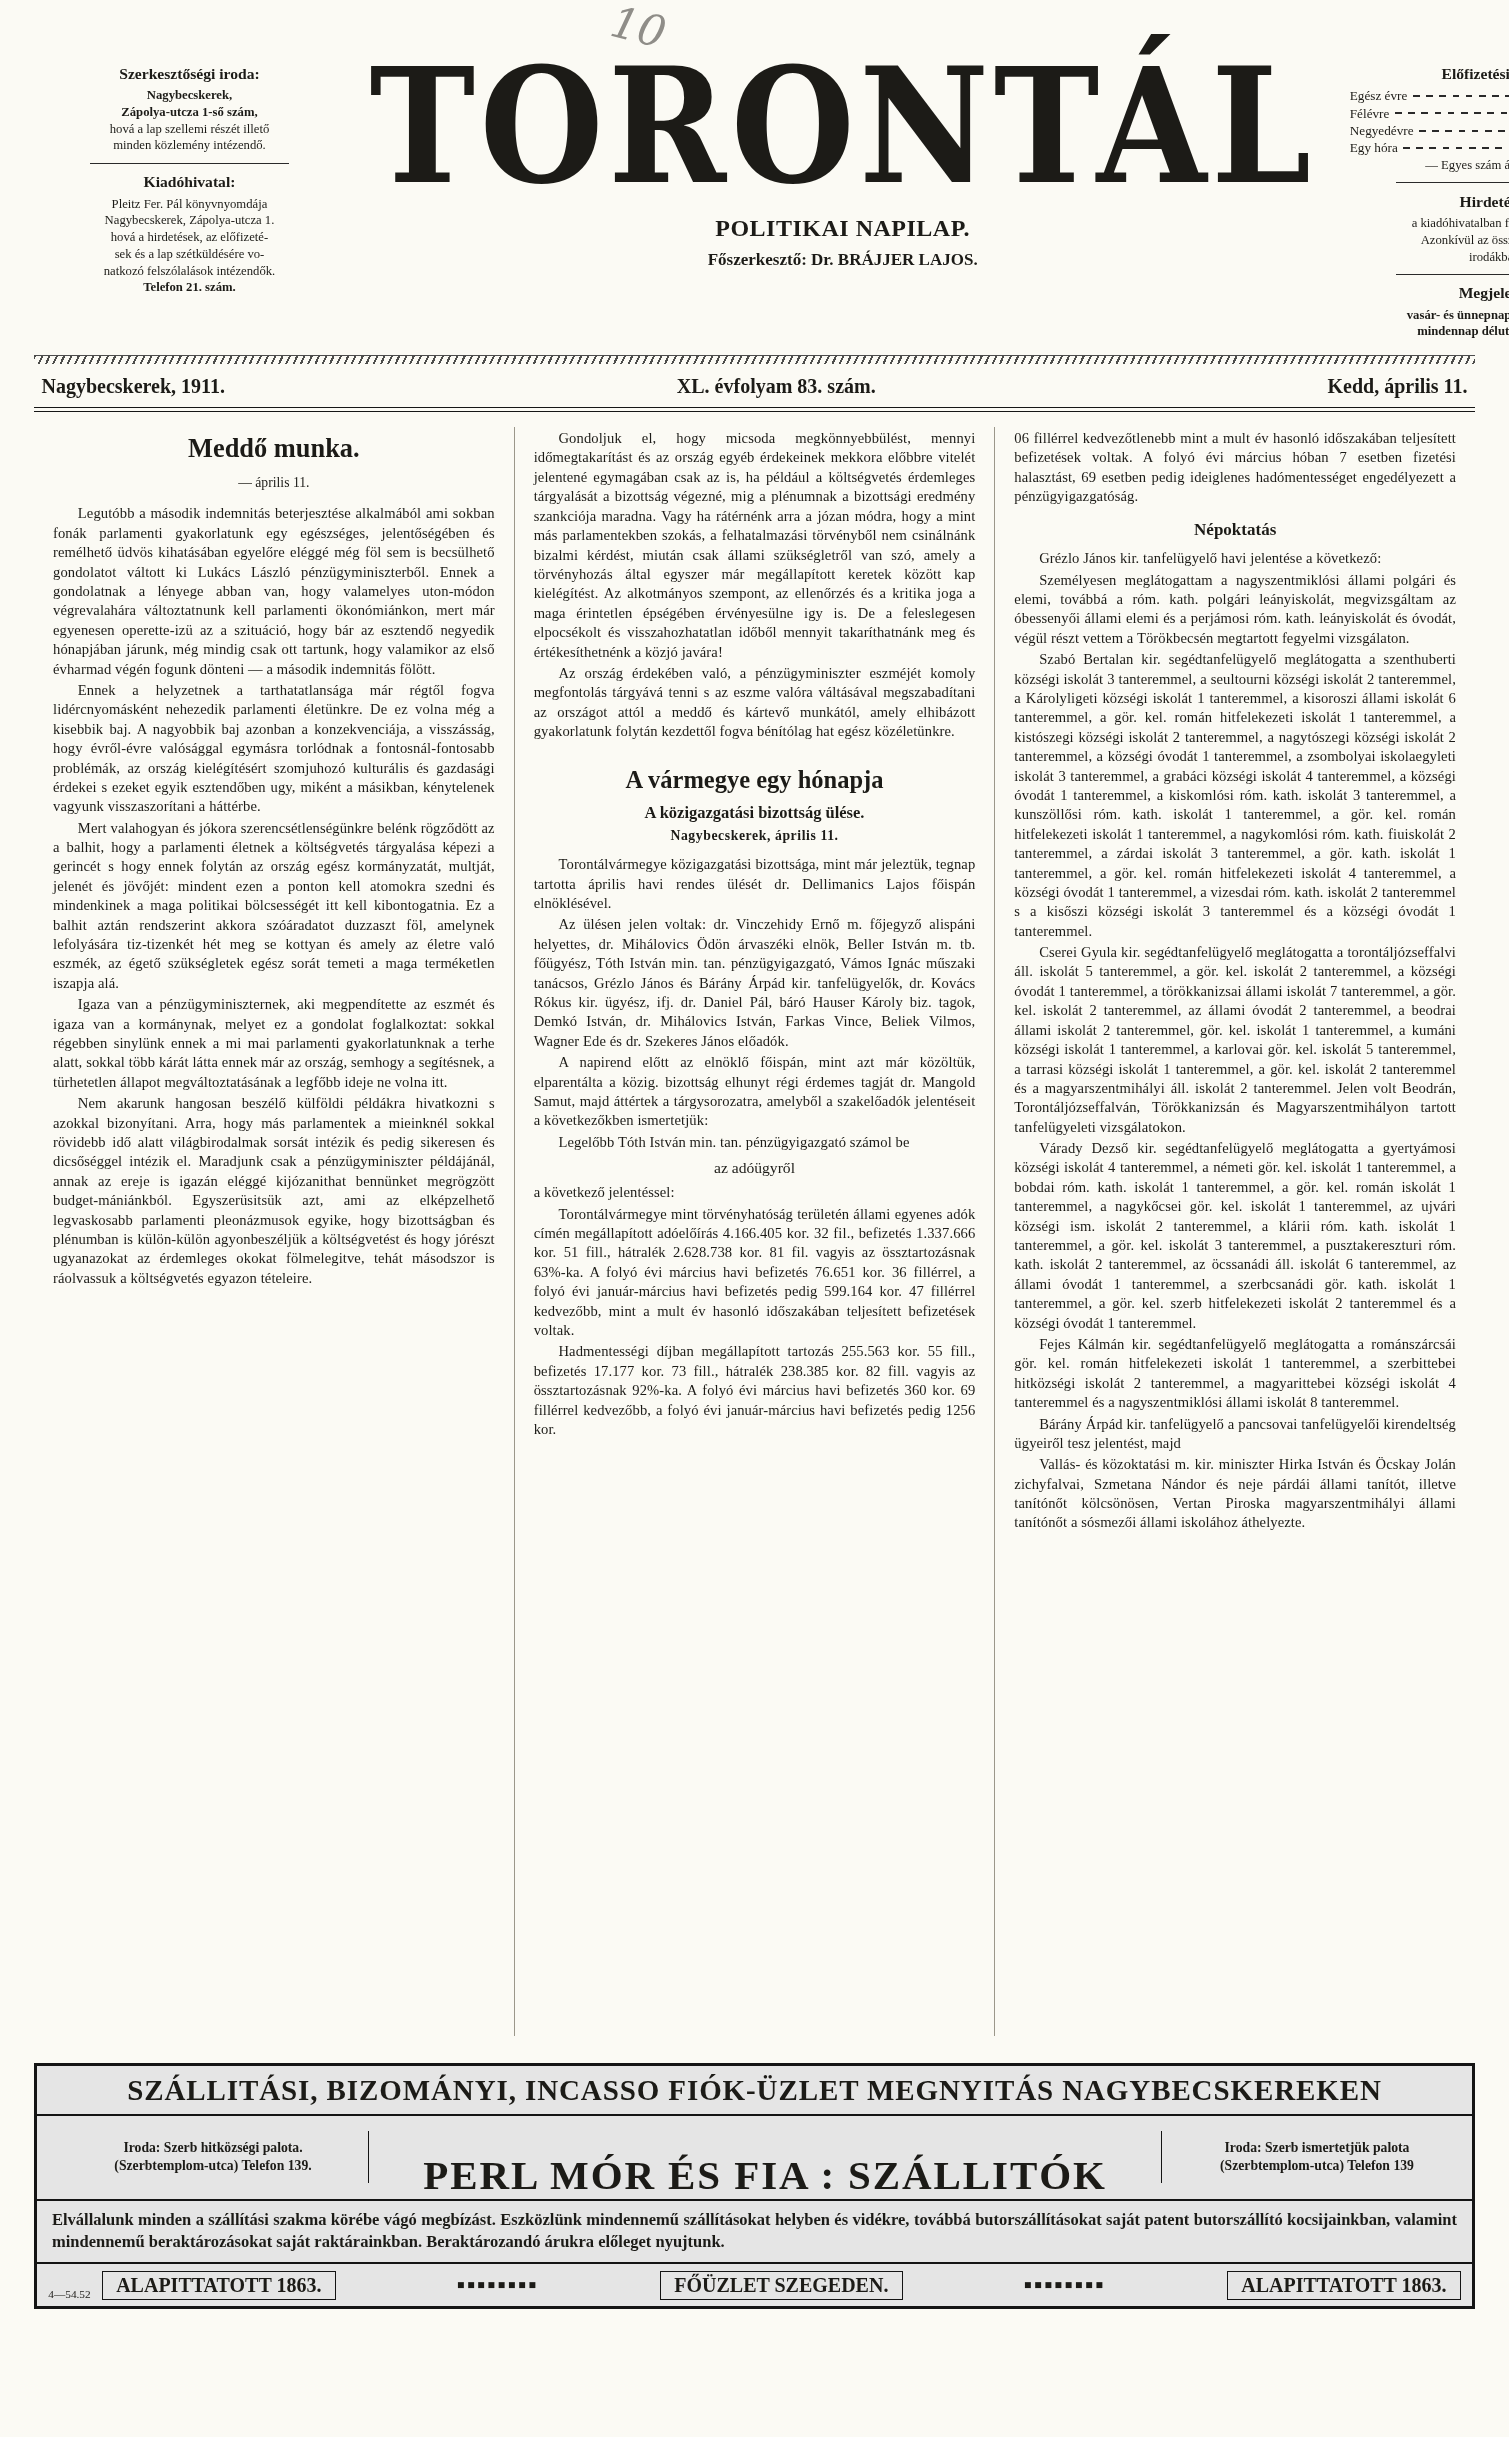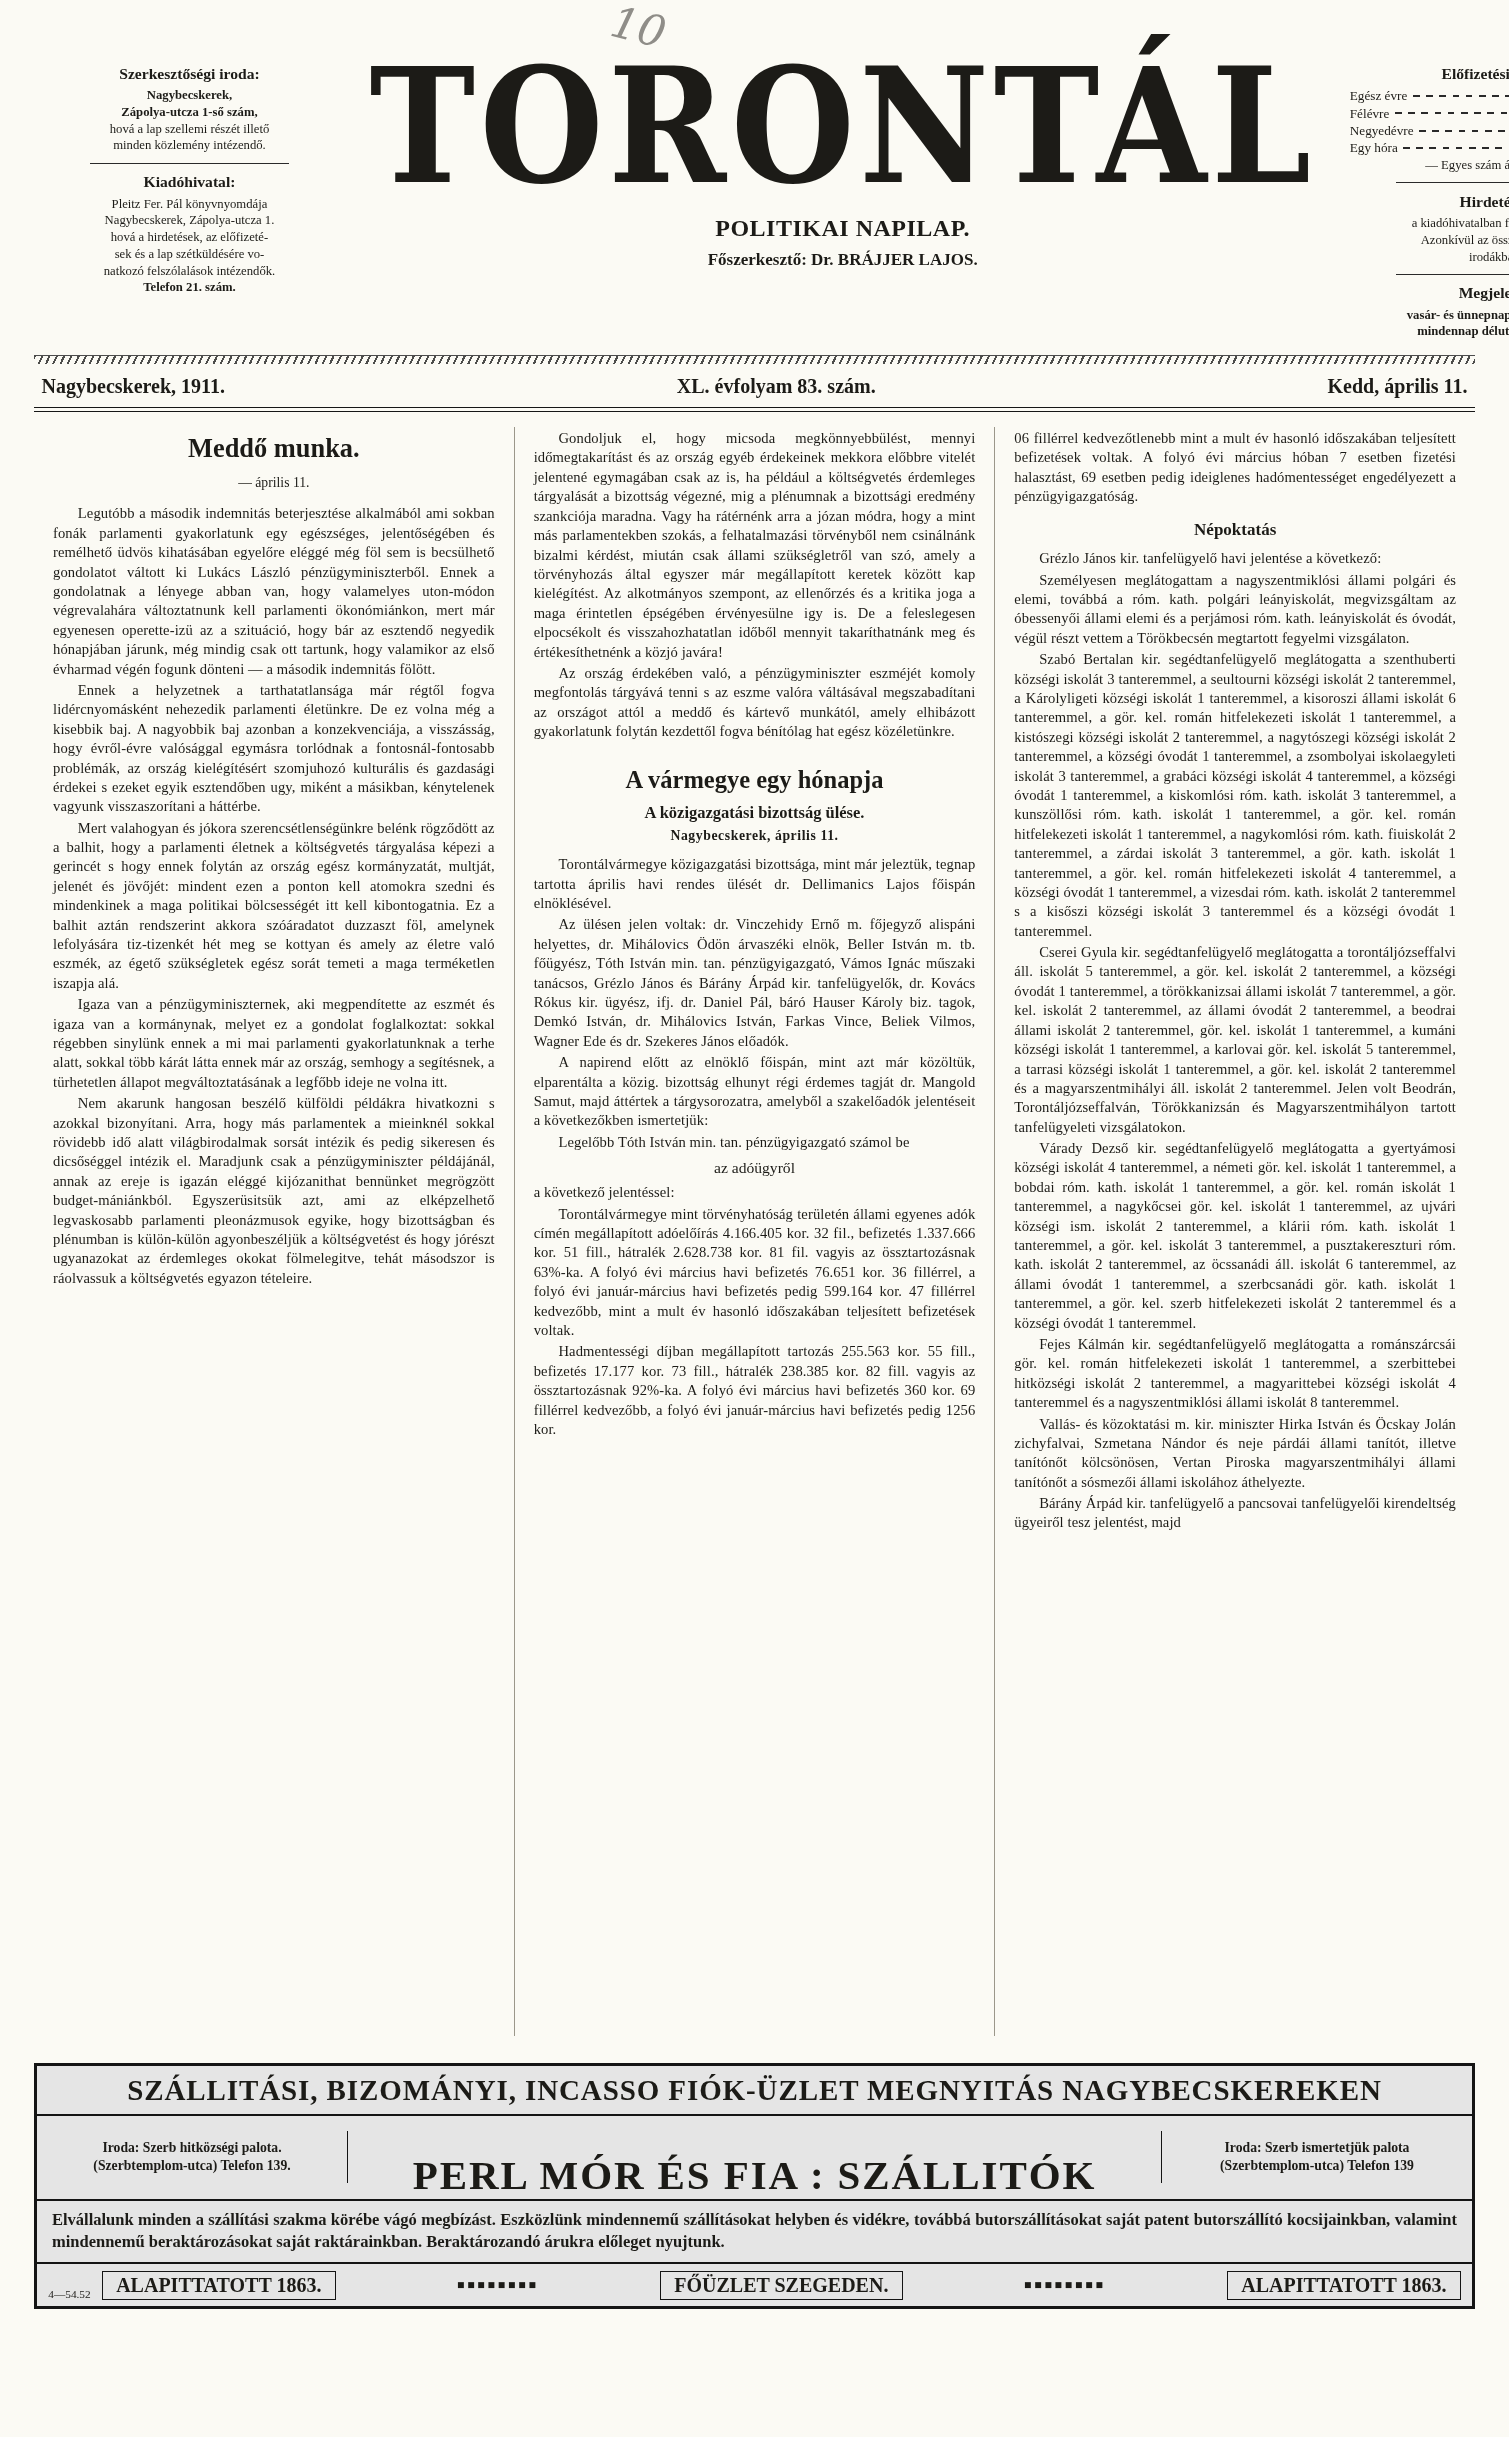--- a/index.html
+++ b/index.html
@@ -44,21 +44,21 @@
   .a2-head { text-align:center; font-weight:bold; font-size:24.5px; margin:24.5px 0 9.4px; }
   .a2-sub { text-align:center; font-weight:bold; font-size:16.5px; margin-bottom:4.7px; }
   .a2-place { text-align:center; font-weight:bold; font-size:13.7px; letter-spacing:0.6px; margin-bottom:11.3px; }
   .center-bold { text-align:center; font-weight:normal; font-size:15.6px; margin:6.6px 0; }
   .sec-head { text-align:center; font-weight:bold; font-size:17px; margin:13.2px 0 9.4px; }
 
   
   .ad { margin-top:26.4px; border:3.8px solid #141414; background:#e5e5e5; }
   .ad-top { font-weight:bold; font-size:29px; text-align:center; letter-spacing:0.9px; padding:8.5px 5.7px 6.6px;
     border-bottom:2.8px solid #141414; white-space:nowrap; }
-  .ad-mid { display:grid; grid-template-columns:311px 1fr 311px; align-items:center; border-bottom:2.8px solid #141414; }
+  .ad-mid { display:grid; grid-template-columns:311px 1fr 311px; align-items:center; border-bottom:2.8px solid #141414;padding-left:21px; }
   .ad-office { font-weight:bold; font-size:13.7px; text-align:center; line-height:1.35; padding:7.5px 5.7px; }
   .ad-office-l { border-right:1.9px solid #141414; }
   .ad-office-r { border-left:1.9px solid #141414; }
   .ad-company { font-weight:bold; font-size:41px; text-align:center; letter-spacing:1.9px; white-space:nowrap;margin-top:35px; }
   .ad-body { font-weight:bold; font-size:16.5px; line-height:1.35; padding:8.5px 15px; text-align:justify;
     border-bottom:2.8px solid #141414; }
   .ad-bottom { display:flex; align-items:center; gap:11.3px; padding:6.6px 11.3px; font-weight:bold; font-size:20px; }
   .ad-serial { font-size:11.3px; font-weight:normal; align-self:flex-end; }
   .ad-founded { border:1.9px solid #141414; padding:1.9px 13.2px; white-space:nowrap; }
   .ad-squares { flex:1; text-align:center; font-size:12.3px; letter-spacing:2.8px; overflow:hidden; white-space:nowrap; }
@@ -168,22 +168,22 @@
 
     <section class="col">
       <div class="para cont">06 fillérrel kedvezőtlenebb mint a mult év hasonló időszakában teljesített befizetések voltak. A folyó évi március hóban 7 esetben fizetési halasztást, 69 esetben pedig ideiglenes hadómentességet engedélyezett a pénzügyigazgatóság.</div>
       <div class="sec-head">Népoktatás</div>
       <div class="para">Grézlo János kir. tanfelügyelő havi jelentése a következő:</div>
       <div class="para">Személyesen meglátogattam a nagyszentmiklósi állami polgári és elemi, továbbá a róm. kath. polgári leányiskolát, megvizsgáltam az óbessenyői állami elemi és a perjámosi róm. kath. leányiskolát és óvodát, végül részt vettem a Törökbecsén megtartott fegyelmi vizsgálaton.</div>
       <div class="para">Szabó Bertalan kir. segédtanfelügyelő meglátogatta a szenthuberti községi iskolát 3 tanteremmel, a seultourni községi iskolát 2 tanteremmel, a Károlyligeti községi iskolát 1 tanteremmel, a kisoroszi állami iskolát 6 tanteremmel, a gör. kel. román hitfelekezeti iskolát 1 tanteremmel, a kistószegi községi iskolát 2 tanteremmel, a nagytószegi községi iskolát 2 tanteremmel, a községi óvodát 1 tanteremmel, a zsombolyai iskolaegyleti iskolát 3 tanteremmel, a grabáci községi iskolát 4 tanteremmel, a községi óvodát 1 tanteremmel, a kiskomlósi róm. kath. iskolát 3 tanteremmel, a kunszöllősi róm. kath. iskolát 1 tanteremmel, a gör. kel. román hitfelekezeti iskolát 1 tanteremmel, a nagykomlósi róm. kath. fiuiskolát 2 tanteremmel, a zárdai iskolát 3 tanteremmel, a gör. kath. iskolát 1 tanteremmel, a gör. kel. román hitfelekezeti iskolát 4 tanteremmel, a községi óvodát 1 tanteremmel, a vizesdai róm. kath. iskolát 2 tanteremmel s a kisőszi községi iskolát 3 tanteremmel és a községi óvodát 1 tanteremmel.</div>
       <div class="para">Cserei Gyula kir. segédtanfelügyelő meglátogatta a torontáljózseffalvi áll. iskolát 5 tanteremmel, a gör. kel. iskolát 2 tanteremmel, a községi óvodát 1 tanteremmel, a törökkanizsai állami iskolát 7 tanteremmel, a gör. kel. iskolát 2 tanteremmel, az állami óvodát 2 tanteremmel, a beodrai állami iskolát 2 tanteremmel, gör. kel. iskolát 1 tanteremmel, a kumáni községi iskolát 1 tanteremmel, a karlovai gör. kel. iskolát 5 tanteremmel, a tarrasi községi iskolát 1 tanteremmel, a gör. kel. iskolát 2 tanteremmel és a magyarszentmihályi áll. iskolát 2 tanteremmel. Jelen volt Beodrán, Torontáljózseffalván, Törökkanizsán és Magyarszentmihályon tartott tanfelügyeleti vizsgálatokon.</div>
       <div class="para">Várady Dezső kir. segédtanfelügyelő meglátogatta a gyertyámosi községi iskolát 4 tanteremmel, a németi gör. kel. iskolát 1 tanteremmel, a bobdai róm. kath. iskolát 1 tanteremmel, a gör. kel. román iskolát 1 tanteremmel, a nagykőcsei gör. kel. iskolát 1 tanteremmel, az ujvári községi ism. iskolát 2 tanteremmel, a klárii róm. kath. iskolát 1 tanteremmel, a gör. kel. iskolát 3 tanteremmel, a pusztakereszturi róm. kath. iskolát 2 tanteremmel, az öcssanádi áll. iskolát 6 tanteremmel, az állami óvodát 1 tanteremmel, a szerbcsanádi gör. kath. iskolát 1 tanteremmel, a gör. kel. szerb hitfelekezeti iskolát 2 tanteremmel és a községi óvodát 1 tanteremmel.</div>
       <div class="para">Fejes Kálmán kir. segédtanfelügyelő meglátogatta a románszárcsái gör. kel. román hitfelekezeti iskolát 1 tanteremmel, a szerbittebei hitközségi iskolát 2 tanteremmel, a magyarittebei községi iskolát 4 tanteremmel és a nagyszentmiklósi állami iskolát 8 tanteremmel.</div>
+      <div class="para">Bárány Árpád kir. tanfelügyelő a pancsovai tanfelügyelői kirendeltség ügyeiről tesz jelentést, majd</div>
       <div class="para">Vallás- és közoktatási m. kir. miniszter Hirka István és Öcskay Jolán zichyfalvai, Szmetana Nándor és neje párdái állami tanítót, illetve tanítónőt kölcsönösen, Vertan Piroska magyarszentmihályi állami tanítónőt a sósmezői állami iskolához áthelyezte.</div>
-      <div class="para">Bárány Árpád kir. tanfelügyelő a pancsovai tanfelügyelői kirendeltség ügyeiről tesz jelentést, majd</div>
     </section>
   </main>
 
   <footer class="ad">
     <div class="ad-top">SZÁLLITÁSI, BIZOMÁNYI, INCASSO FIÓK-ÜZLET MEGNYITÁS NAGYBECSKEREKEN</div>
     <div class="ad-mid">
       <div class="ad-office ad-office-l">
         <div>Iroda: Szerb hitközségi palota.</div>
         <div>(Szerbtemplom-utca) Telefon 139.</div>
       </div>

